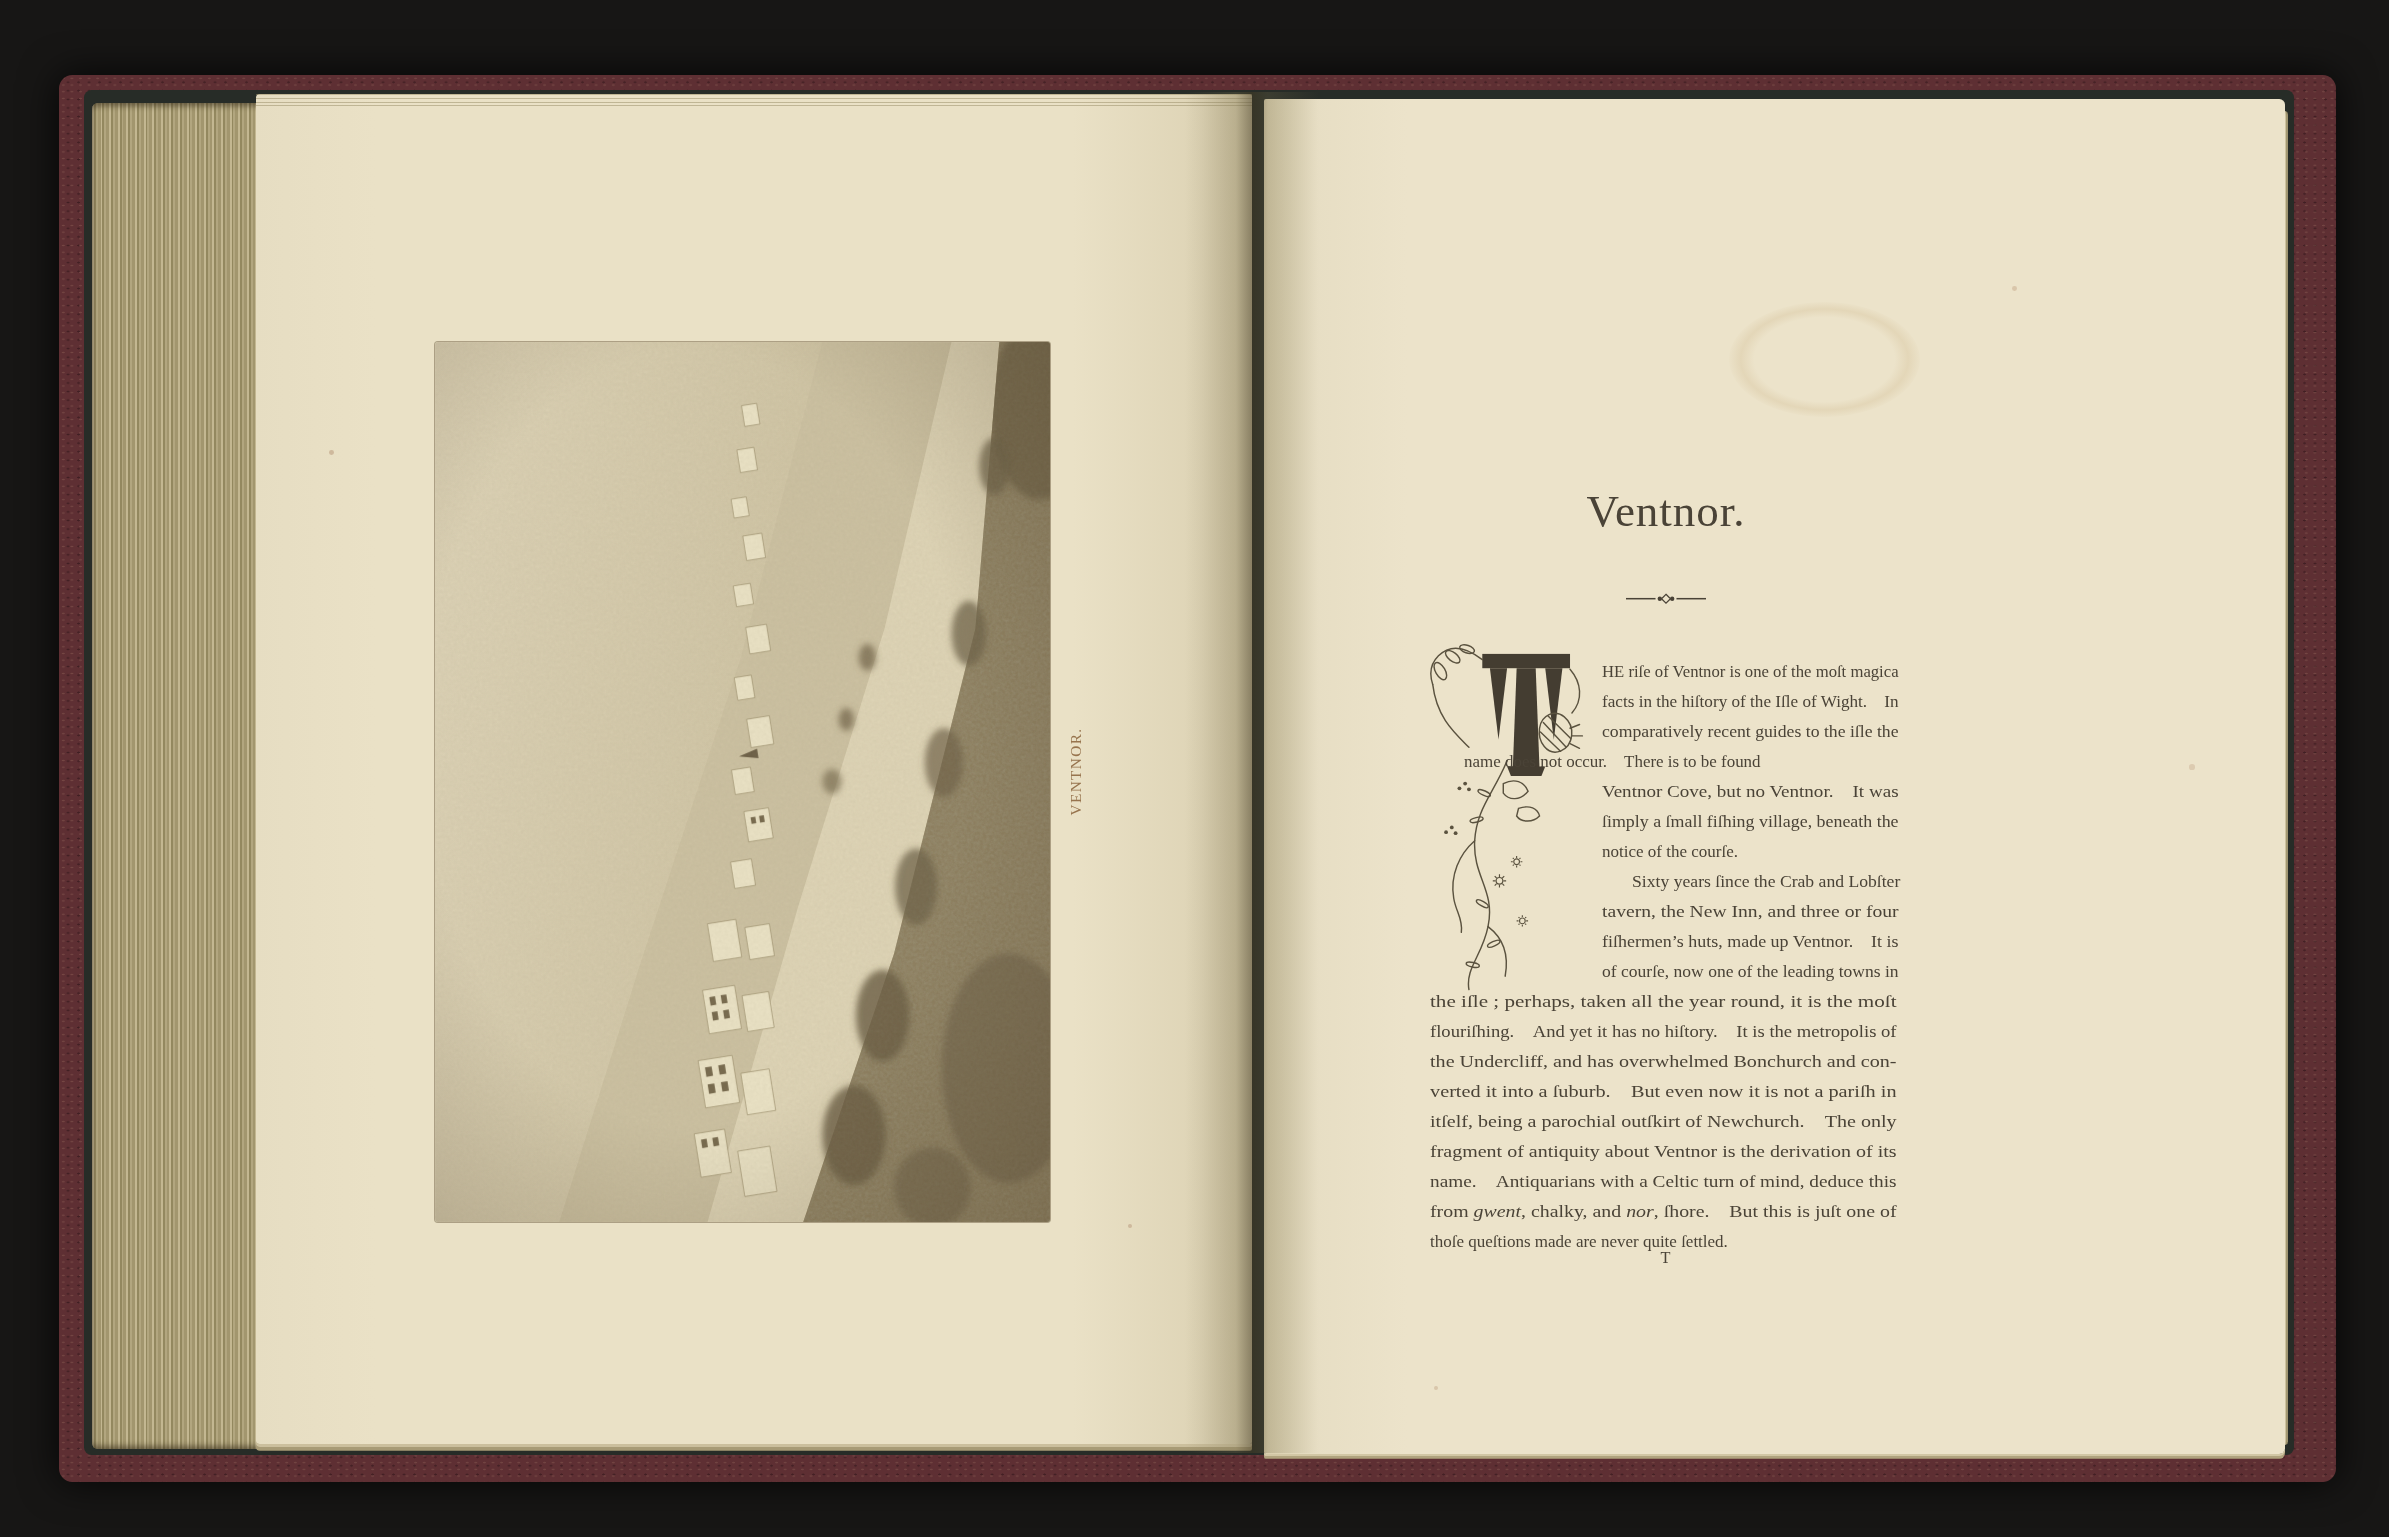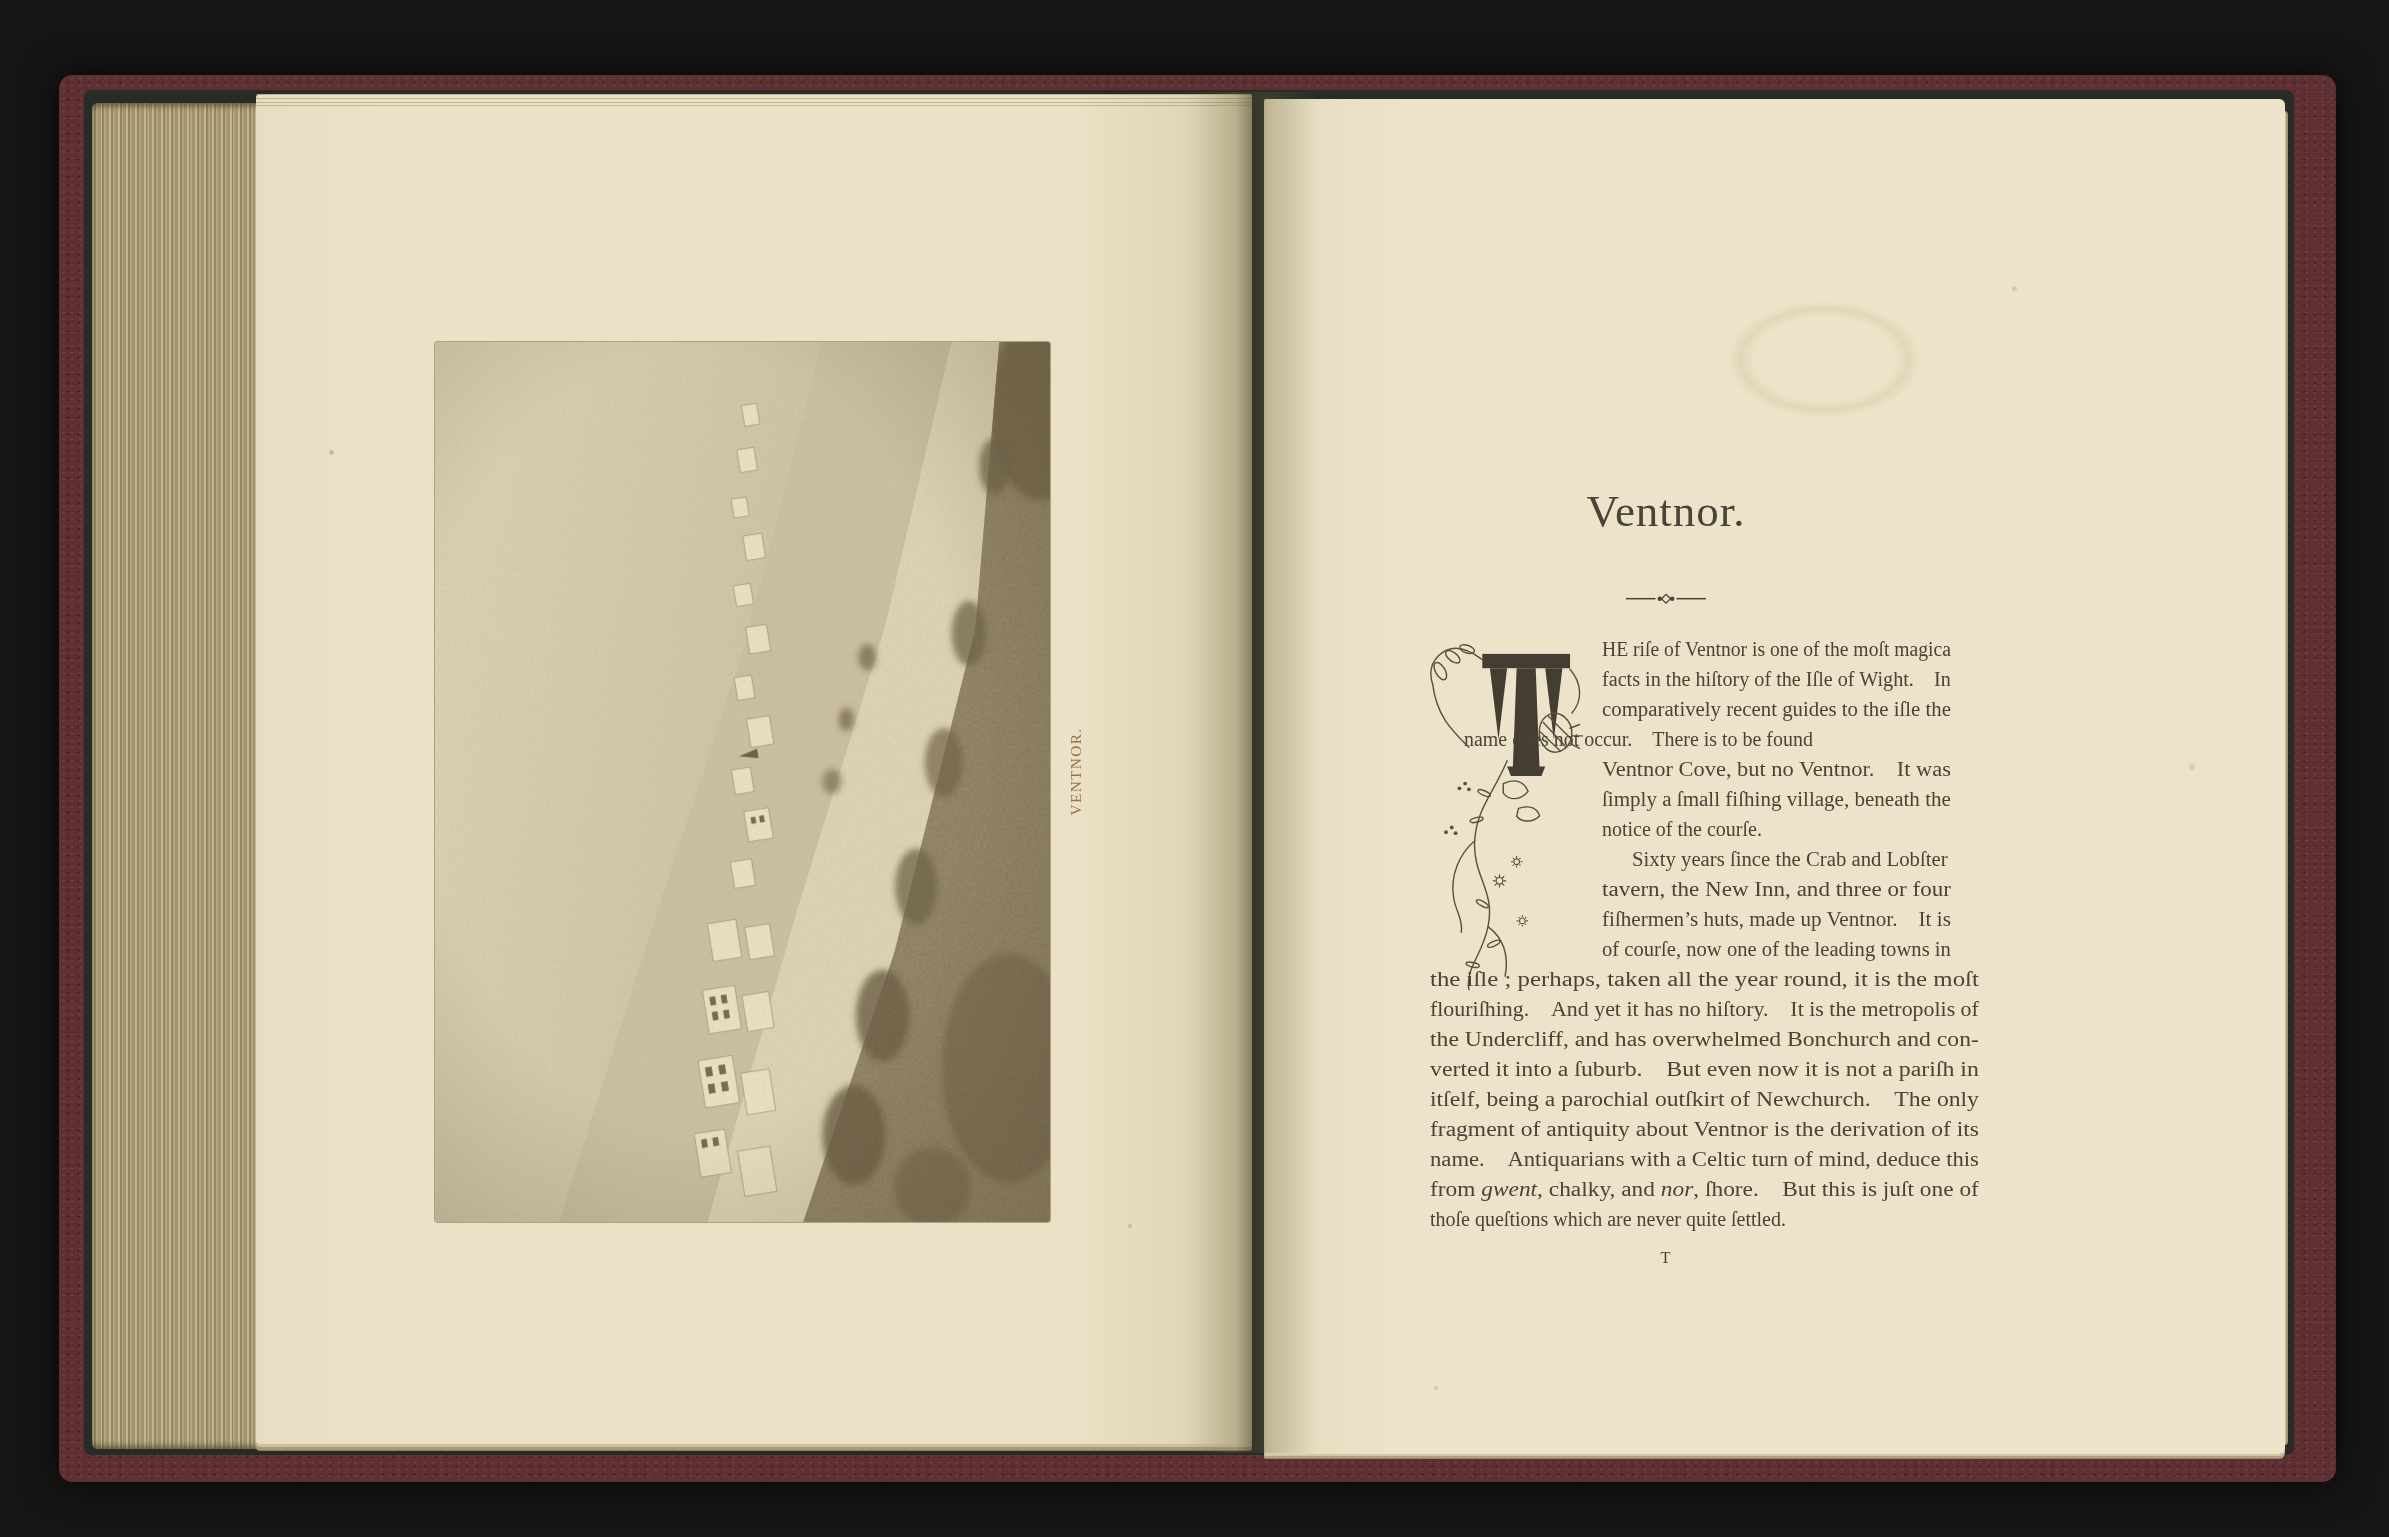--- a/index.html
+++ b/index.html
@@ -35,21 +35,21 @@
   .photo{position:absolute;left:179px;top:248px;width:615px;height:880px;border-radius:2.9px;overflow:hidden;
     box-shadow:0 0 0 1px rgba(120,105,78,.55), inset 0 0 21px rgba(100,88,60,.35);}
   .photo svg{display:block;width:100%;height:100%;}
   .photo-caption{position:absolute;left:767px;top:667px;width:105px;height:21px;line-height:21px;
     text-align:center;transform:rotate(-90deg);font-size:15.3px;letter-spacing:1.4px;font-weight:400;}
   
   .rp-title{position:absolute;left:166px;top:386px;width:472px;text-align:center;
     font-size:45px;letter-spacing:1px;}
   .rp-ornament{position:absolute;left:362px;top:493px;width:80px;height:13.4px;}
   .rp-initial{position:absolute;left:163px;top:541px;width:164px;height:352px;}
-  .rp-body{position:absolute;left:166px;top:535px;width:472px;font-size:20px;line-height:30px;}
+  .rp-body{position:absolute;left:166px;top:558px;width:472px;font-size:17px;line-height:30px;}
   .bline{height:30px;white-space:nowrap;overflow:visible;}
   .bline span{display:inline-block;transform-origin:0 50%;}
   .bline.narrow span{margin-left:172px;}
   .bline.ind span{padding-left:29px;}
   .bline em{font-style:italic;}
   .rp-sig{position:absolute;left:166px;top:1149px;width:472px;text-align:center;font-size:16.3px;letter-spacing:1px;}
   .stain{position:absolute;left:465px;top:203px;width:191px;height:115px;border-radius:50%;pointer-events:none;
     background:radial-gradient(ellipse at center, transparent 52%, rgba(193,164,112,.20) 62%, transparent 72%);}
   .fox{position:absolute;border-radius:50%;pointer-events:none;}
 </style>
@@ -236,21 +236,21 @@
         <div class="bline narrow"><span style="transform: scaleX(1.0567);">fiſhermen’s huts, made up Ventnor.  It is</span></div>
         <div class="bline narrow"><span style="transform: scaleX(1.0314);">of courſe, now one of the leading towns in</span></div>
         <div class="bline"><span style="transform: scaleX(1.2415);">the iſle ; perhaps, taken all the year round, it is the moſt</span></div>
         <div class="bline"><span style="transform: scaleX(1.0946);">flouriſhing.  And yet it has no hiſtory.  It is the metropolis of</span></div>
         <div class="bline"><span style="transform: scaleX(1.1831);">the Undercliff, and has overwhelmed Bonchurch and con-</span></div>
         <div class="bline"><span style="transform: scaleX(1.192);">verted it into a ſuburb.  But even now it is not a pariſh in</span></div>
         <div class="bline"><span style="transform: scaleX(1.1808);">itſelf, being a parochial outſkirt of Newchurch.  The only</span></div>
         <div class="bline"><span style="transform: scaleX(1.1759);">fragment of antiquity about Ventnor is the derivation of its</span></div>
         <div class="bline"><span style="transform: scaleX(1.1333);">name.  Antiquarians with a Celtic turn of mind, deduce this</span></div>
         <div class="bline"><span style="transform: scaleX(1.1683);">from <em>gwent</em>, chalky, and <em>nor</em>, ſhore.  But this is juſt one of</span></div>
-        <div class="bline"><span>thoſe queſtions which are never quite ſettled.</span></div>
+        <div class="bline"><span>thoſe queſtions made are never quite ſettled.</span></div>
       </div>
 
     <div class="rp-sig">T</div>
 
     <div class="fox" style="left:748px;top:187px;width:4.8px;height:4.8px;background:rgba(150,95,60,.22)"></div>
     <div class="fox" style="left:170px;top:1287px;width:3.8px;height:3.8px;background:rgba(150,95,60,.22)"></div>
     <div class="fox" style="left:925px;top:665px;width:5.7px;height:5.7px;background:rgba(150,95,60,.18)"></div>
   </div>
 
   <div class="gutter"></div>

